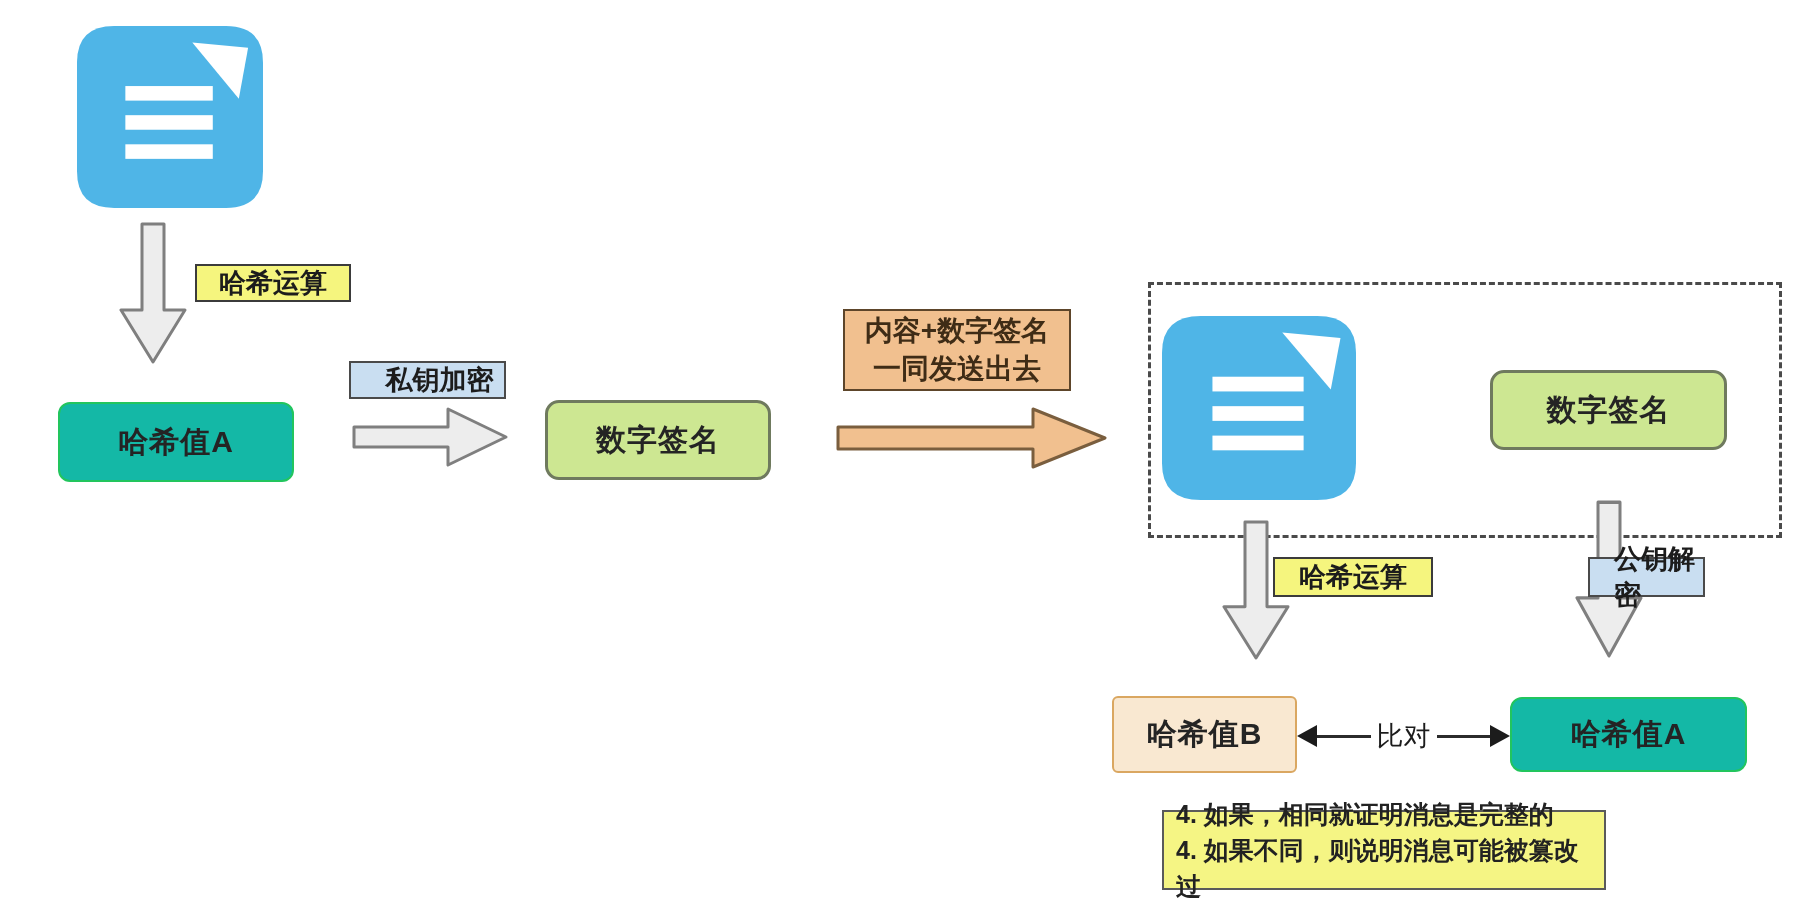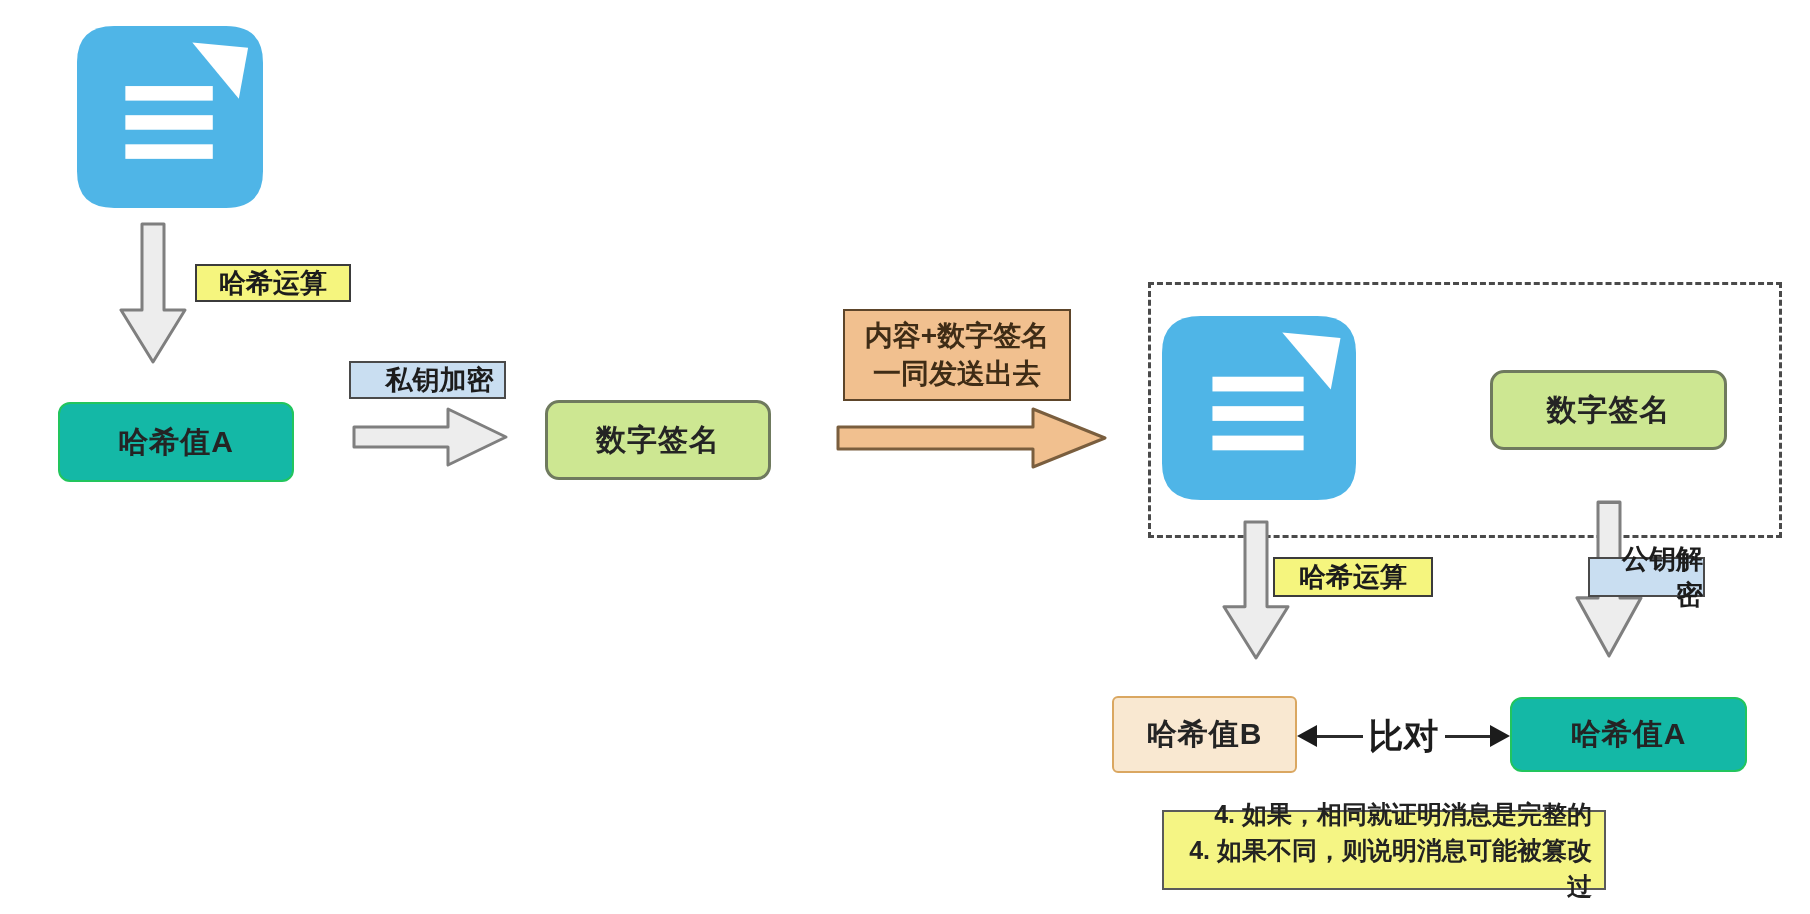--- a/index.html
+++ b/index.html
@@ -1,17 +1,17 @@
 <!DOCTYPE html>
 <html><head>
 <meta charset="utf-8">
 <style>
   html,body{margin:0;padding:0;background:#ffffff;}
   body{font-family:"Liberation Sans","DejaVu Sans",sans-serif;color:#1f1f1f;}
-  .canvas{position:relative;width:1810px;height:914px;background:#ffffff;overflow:hidden;text-align:right;}
+  .canvas{position:relative;width:1810px;height:914px;background:#ffffff;overflow:hidden;}
   .abs{position:absolute;box-sizing:border-box;}
 
   
   .doc-icon{width:186px;height:182px;}
   .doc-icon svg{width:100%;height:100%;display:block;}
 
   
   .node{display:flex;align-items:center;justify-content:center;
         font-size:30px;font-weight:600;letter-spacing:1px;color:#242424;}
   .node-cream{background:#14b8a6;border:2px solid #22c55e;border-radius:12px;}
@@ -28,21 +28,21 @@
 
   
   .dashed-box{border:3px dashed #4a4a4a;background:transparent;}
 
   
   .notes{background:#F5F584;border:2px solid #5a5a5a;padding:6px 12px;
          font-size:25px;font-weight:600;color:#222;line-height:1.45;
          display:flex;flex-direction:column;justify-content:center;}
 
   
-  .compare{display:flex;align-items:center;font-size:35px;font-weight:700;color:#1c1c1c;}
+  .compare{display:flex;align-items:center;font-size:27px;font-weight:400;color:#1c1c1c;}
   .cmp-line{height:3px;background:#2b2b2b;flex:1 1 auto;}
   .cmp-tri-left{width:0;height:0;border-top:11px solid transparent;border-bottom:11px solid transparent;
                 border-right:20px solid #1c1c1c;}
   .cmp-tri-right{width:0;height:0;border-top:11px solid transparent;border-bottom:11px solid transparent;
                  border-left:20px solid #1c1c1c;}
   .cmp-text{padding:0 6px;white-space:nowrap;}
 
   .arrow svg{display:block;width:100%;height:100%;}
 </style>
 </head>
@@ -81,21 +81,21 @@
   <div class="abs arrow" style="left:352px;top:405px;width:158px;height:64px;">
     <svg viewBox="0 0 158 64" preserveAspectRatio="none">
       <polygon points="2,22 96,22 96,4 154,32 96,60 96,42 2,42" fill="#EDEDED" stroke="#7f7f7f" stroke-width="3" stroke-linejoin="round"></polygon>
     </svg>
   </div>
 
   <div class="abs node node-green" style="left:545px;top:400px;width:226px;height:80px;">
     <span>数字签名</span>
   </div>
 
-  <div class="abs lbl lbl-orange" style="left:843px;top:309px;width:228px;height:92px;">
+  <div class="abs lbl lbl-orange" style="left:843px;top:309px;width:228px;height:82px;">
     <span>内容+数字签名</span>
     <span>一同发送出去</span>
   </div>
 
   <div class="abs arrow" style="left:835px;top:405px;width:275px;height:66px;">
     <svg viewBox="0 0 275 66" preserveAspectRatio="none">
       <polygon points="3,22 198,22 198,4 270,33 198,62 198,44 3,44" fill="#F1C08F" stroke="#7a5e3e" stroke-width="3" stroke-linejoin="round"></polygon>
     </svg>
   </div>
 

